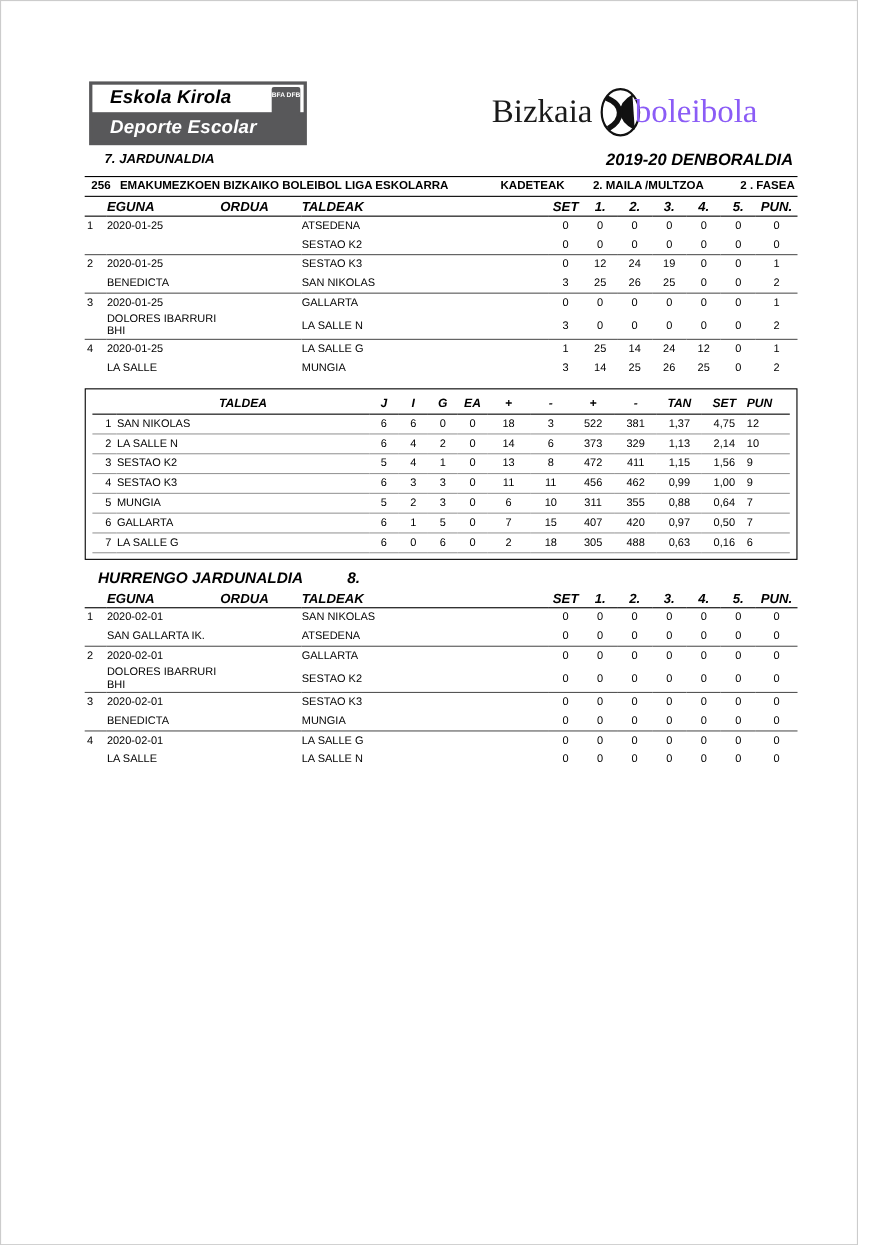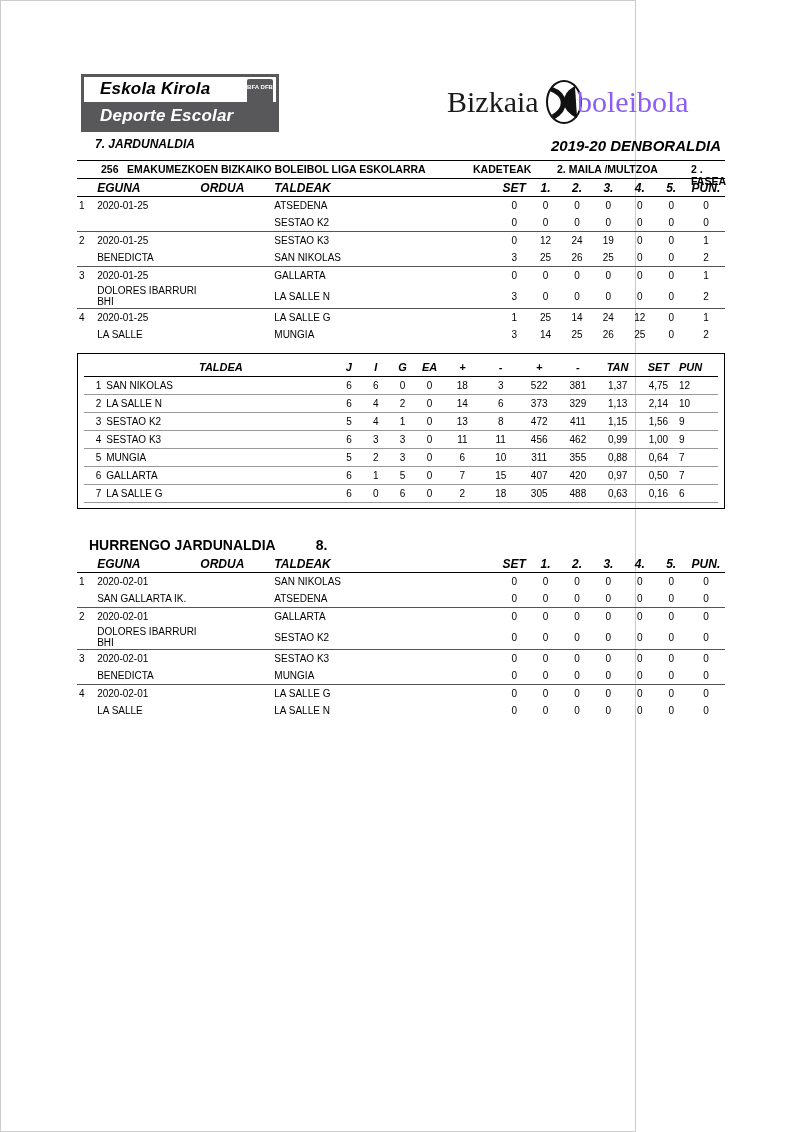--- a/index.html
+++ b/index.html
@@ -9,21 +9,21 @@
   }
   body {
     width: 800px;
     height: 1132px;
     font-family: "Liberation Sans", sans-serif;
     color: #000000;
     position: relative;
   }
   .page {
     position: relative;
-    width: 636px;
+    width: 780px;
     height: 1132px;
     border: 1px solid #cccccc;
     box-sizing: border-box;
     background: #fff;
   }
   .sheet {
     position: absolute;
     left: 76px;
     top: 70px;
     width: 648px;
@@ -151,21 +151,20 @@
     height: 17px;
     border-top: 1.5px solid #000;
     border-bottom: 1px solid #000;
     font-size: 10.5px;
     font-weight: bold;
     margin-top: 1px;
   }
   .band span {
     position: absolute;
     top: 2px;
-    margin-left: 18px;
   }
 
   
   table {
     border-collapse: collapse;
     width: 100%;
     font-size: 10px;
   }
   .hdr-row td {
     font-size: 12px;
@@ -217,23 +216,24 @@
   .s-p { width: 40px; text-align: left; }
   .thdr td {
     font-weight: bold;
     font-style: italic;
     font-size: 11px;
     border-bottom: 1.5px solid #000;
     padding-bottom: 2px;
   }
 
   .next-title {
-    margin-top: 28px;
+    margin-top: 8px;
     font-size: 14px;
     font-weight: bold;
+    font-style: italic;
     padding-left: 12px;
   }
   .next-title .num { margin-left: 40px; }
 </style>
 </head>
 <body>
 
 <div class="page">
   <div class="sheet">
 

